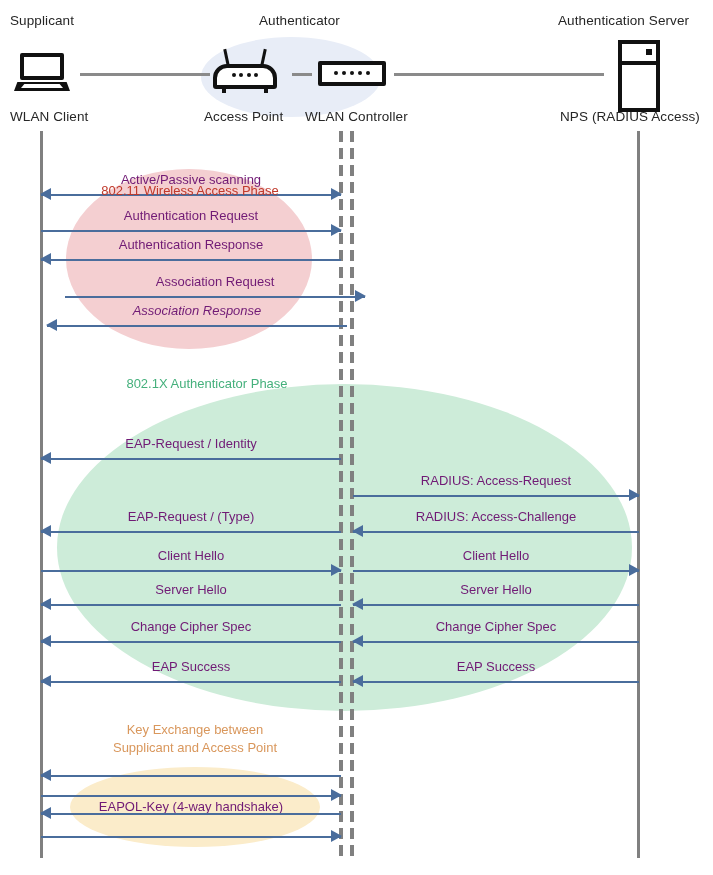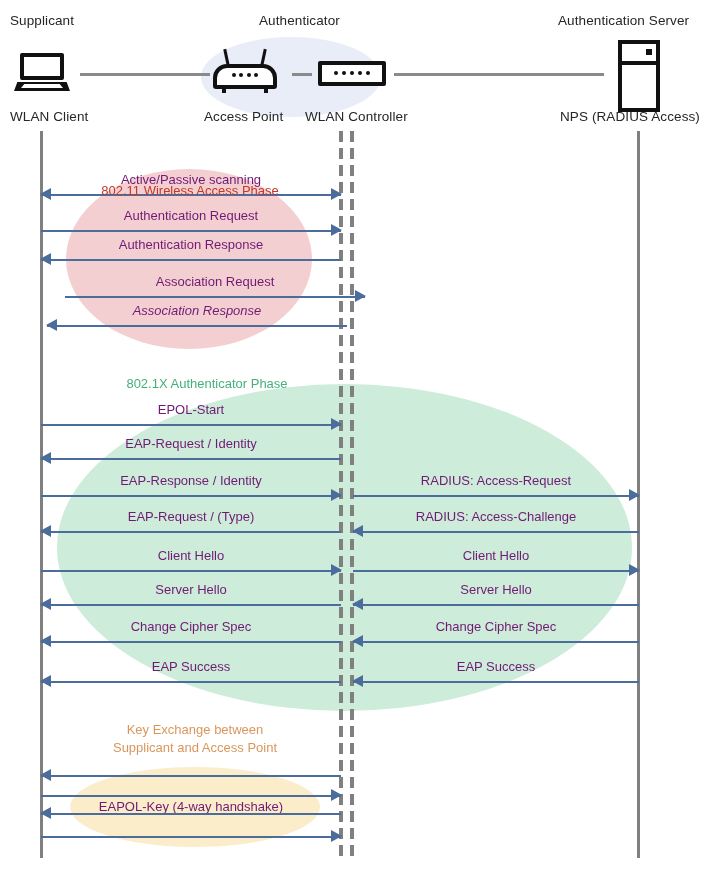--- a/index.html
+++ b/index.html
@@ -243,34 +243,24 @@
   </div>
   <div class="msg" style="left:47px;top:318px;width:300px;font-style:italic;">
     <div class="cap">Association Response</div>
     <div class="line"></div>
       <div class="head left"></div>
   </div>
 
   <div class="phase-ellipse" style="left:57px;top:384px;width:575px;height:327px;background:#cdecd9;"></div>
   <div class="phase-title" style="left:72px;top:375px;width:270px;color:#45b07c;">802.1X Authenticator Phase</div>
 
-  <div class="msg" style="left:41px;top:417px;width:300px;">
-    <div class="cap">EPOL-Start</div>
-    <div class="line"></div>
-      <div class="head right"></div>
-  </div>
   <div class="msg" style="left:41px;top:451px;width:300px;">
     <div class="cap">EAP-Request / Identity</div>
     <div class="line"></div>
       <div class="head left"></div>
-  </div>
-  <div class="msg" style="left:41px;top:488px;width:300px;">
-    <div class="cap">EAP-Response / Identity</div>
-    <div class="line"></div>
-      <div class="head right"></div>
   </div>
   <div class="msg" style="left:41px;top:524px;width:300px;">
     <div class="cap">EAP-Request / (Type)</div>
     <div class="line"></div>
       <div class="head left"></div>
   </div>
   <div class="msg" style="left:41px;top:563px;width:300px;">
     <div class="cap">Client Hello</div>
     <div class="line"></div>
       <div class="head right"></div>

